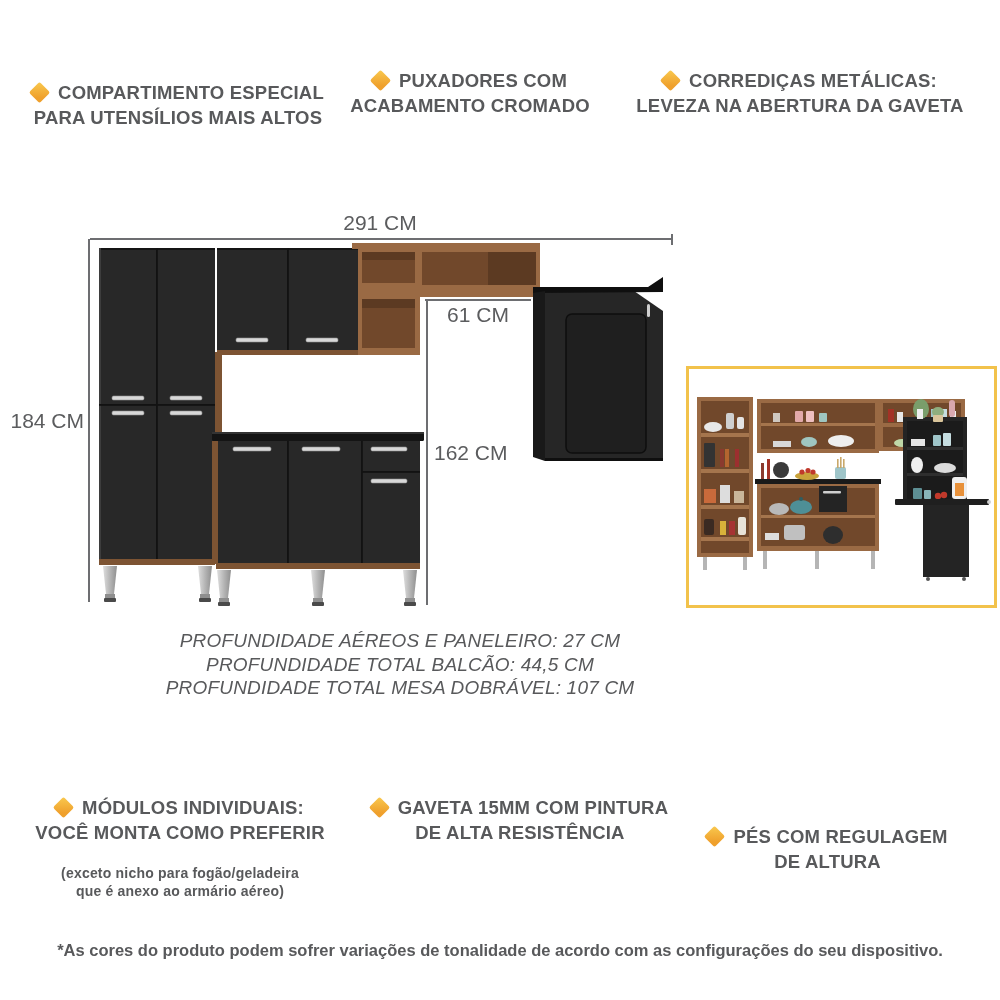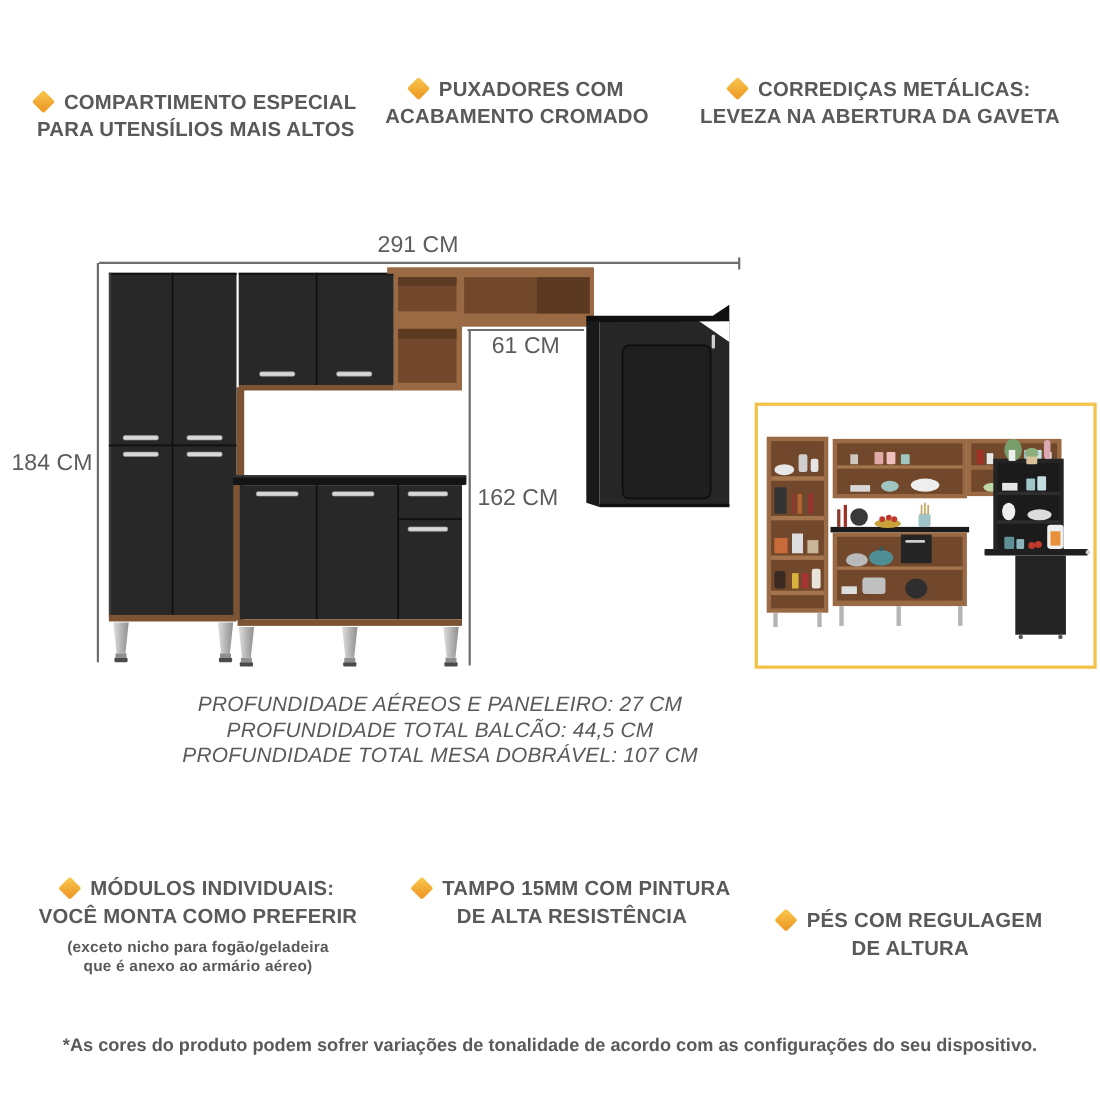--- a/index.html
+++ b/index.html
@@ -5,21 +5,21 @@
   html,body{margin:0;padding:0;}
   body{
     width:1000px;height:1000px;position:relative;background:#ffffff;
     font-family:"Liberation Sans","DejaVu Sans",sans-serif;overflow:hidden;
   }
   .feature{position:absolute;text-align:center;color:#58595B;font-weight:700;
     font-size:18.5px;line-height:25px;letter-spacing:0.2px;}
   .diamond{display:inline-block;width:15px;height:15px;border-radius:2px;
     background:linear-gradient(135deg,#F9C94F 0%,#EFA02C 75%);
     transform:rotate(45deg);margin-right:11px;vertical-align:-1px;}
-  .f-note{font-size:14px;line-height:18px;font-weight:700;margin-top:6px;}
+  .f-note{font-size:14px;line-height:18px;font-weight:700;margin-top:19px;}
   .dim-label{position:absolute;color:#5B5C5E;font-size:21px;font-weight:400;}
   .center{text-align:center;}
   .depths{position:absolute;left:100px;top:629px;width:600px;text-align:center;
     color:#58595B;font-size:19px;line-height:23.5px;font-weight:400;letter-spacing:0.2px;font-style:italic;}
   .disclaimer{position:absolute;left:0;top:941px;width:1000px;text-align:center;
     color:#58595B;font-size:16.5px;font-weight:700;}
   .diagram-svg{position:absolute;left:80px;top:195px;}
   .inset{position:absolute;left:686px;top:366px;width:311px;height:242px;
     border:3px solid #F2C24B;box-sizing:border-box;background:#ffffff;}
   .inset svg{display:block;}
@@ -286,21 +286,21 @@
 
 <div class="feature" style="left:15px;top:795px;width:330px;">
   <div><span class="diamond"></span><span>MÓDULOS INDIVIDUAIS:</span></div>
   <div>VOCÊ MONTA COMO PREFERIR</div>
   <div class="f-note">
     <div>(exceto nicho para fogão/geladeira</div>
     <div>que é anexo ao armário aéreo)</div>
   </div>
 </div>
 <div class="feature" style="left:360px;top:795px;width:320px;">
-  <div><span class="diamond"></span><span>TAMPO 15MM COM PINTURA</span></div>
+  <div><span class="diamond"></span><span>GAVETA 15MM COM PINTURA</span></div>
   <div>DE ALTA RESISTÊNCIA</div>
 </div>
 <div class="feature" style="left:675px;top:795px;width:305px;margin-top:29px;">
   <div><span class="diamond"></span><span>PÉS COM REGULAGEM</span></div>
   <div>DE ALTURA</div>
 </div>
 
 <div class="disclaimer">*As cores do produto podem sofrer variações de tonalidade de acordo com as configurações do seu dispositivo.</div>
 
 </body></html>

